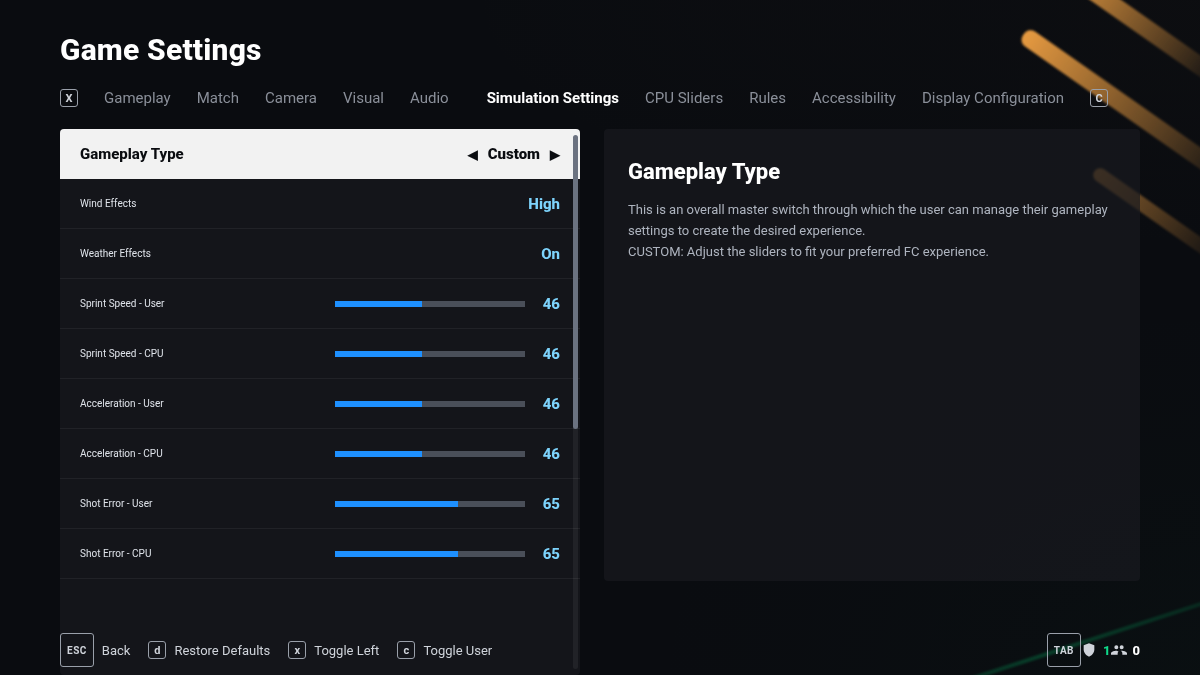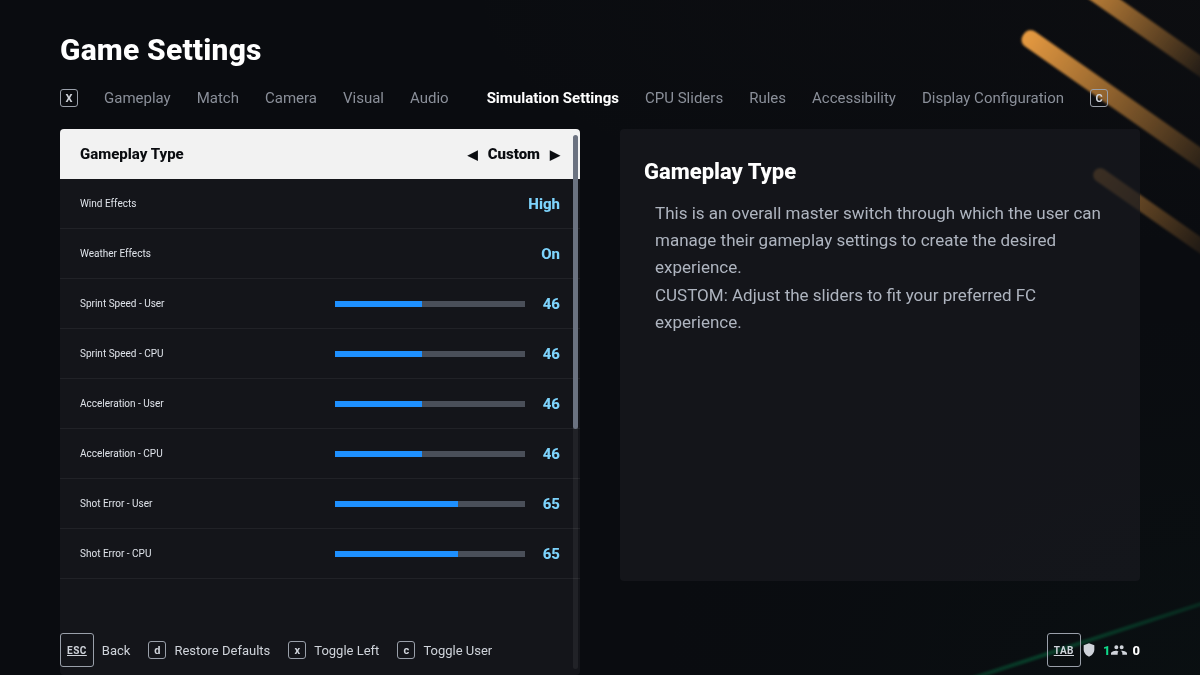--- a/index.html
+++ b/index.html
@@ -14,43 +14,43 @@
   .bg .s2 { width:260px; height:18px; top:100px; right:-60px; transform:rotate(35deg); }
   .bg .s3 { width:160px; height:14px; top:210px; right:-40px; transform:rotate(35deg); opacity:0.6; }
   .bg .stripe { position:absolute; right:-200px; bottom:-80px; width:700px; height:4px; background:linear-gradient(90deg, rgba(0,0,0,0), rgba(0,255,140,0.5), rgba(0,0,0,0)); transform:rotate(-18deg); filter:blur(1px); }
   .bg .stripe.s4 { bottom:20px; opacity:0.4; }
   .page { position:relative; width:100%; height:100%; padding:32px 60px 0 60px; display:flex; flex-direction:column; }
   .title { font-size:30px; font-weight:800; letter-spacing:0.2px; }
   .tabs { display:flex; align-items:center; gap:26px; margin-top:22px; color:#8a8f99; font-size:15px; }
   .keycap { border:1.5px solid #9aa0aa; border-radius:3px; min-width:18px; height:18px; display:inline-flex; align-items:center; justify-content:center; font-size:11px; color:#cfd3da; padding:0 4px; font-weight:700; }
   .tab { cursor:pointer; }
   .tab.active { color:#fff; font-weight:700;margin-left:12px; }
-  .content { display:flex; gap:40px; margin-top:22px; min-height:0; flex:1; }
+  .content { display:flex; gap:24px; margin-top:22px; min-height:0; flex:1; }
   .panel-left { width:520px; background:rgba(24,26,32,0.7); border-radius:4px; overflow:hidden; position:relative; }
   .rows { height:452px; overflow:hidden; }
   .row { display:flex; align-items:center; justify-content:space-between; padding:0 20px; height:50px; border-bottom:1px solid rgba(255,255,255,0.06); }
   .row .label { font-size:10px; color:#dfe3ea; }
   .row .value { font-size:15px; font-weight:800; color:#7dd3fc; }
   .row.selected { background:#f2f2f2; color:#0a0c10; border-bottom:none; }
   .row.selected .label { color:#0a0c10; font-weight:800; font-size:15px; }
   .row.selected .value { color:#0a0c10; font-weight:900; display:inline-flex; align-items:center; gap:10px; }
   .arrow { font-size:13px; font-weight:900; }
   .slider-wrap { display:flex; align-items:center; gap:18px;justify-content:space-between; }
   .slider { width:190px; height:6px; background:#4a4f59; border-radius:0; position:relative; }
   .slider .fill { position:absolute; left:0; top:0; bottom:0; background:#1e90ff; }
   .scrollbar { position:absolute; right:2px; top:6px; bottom:6px; width:5px; background:rgba(255,255,255,0.06); border-radius:3px; }
   .scrollbar .thumb { position:absolute; left:0; right:0; top:0; height:55%; background:#6b7280; border-radius:3px; }
   .panel-right { flex:1; background:rgba(24,26,32,0.7); border-radius:4px; padding:30px 24px; height:452px; }
   .panel-right .h { font-size:22px; font-weight:800; margin-bottom:16px; }
-  .panel-right .p { font-size:17px; line-height:1.6; color:#aeb4bf; max-width:480px;margin-left:11px; }
+  .panel-right .p { font-size:13px; line-height:1.6; color:#aeb4bf; max-width:480px; }
   .footer { position:absolute; left:0; right:0; bottom:0; height:50px; padding:0 60px; display:flex; align-items:center; justify-content:space-between; color:#cfd3da; font-size:13px; }
   .footer .left { display:flex; align-items:center; gap:18px; }
   .footer .item { display:inline-flex; align-items:center; gap:8px; }
   .footer .right { display:flex; align-items:center; }
-  .footer .keycap.wide { padding:16px 6px; font-size:10px; letter-spacing:0.5px;text-decoration:underline; }
+  .footer .keycap.wide { padding:16px 6px; font-size:10px; letter-spacing:0.5px; }
   .ico { width:16px; height:16px; display:inline-block; }
   .count-a { color:#10d98a; font-weight:800; }
   .count-b { color:#fff; font-weight:800; }
 </style>
 </head>
 <body>
 <div class="bg">
   <div class="streak s1"></div>
   <div class="streak s2"></div>
   <div class="streak s3"></div>

